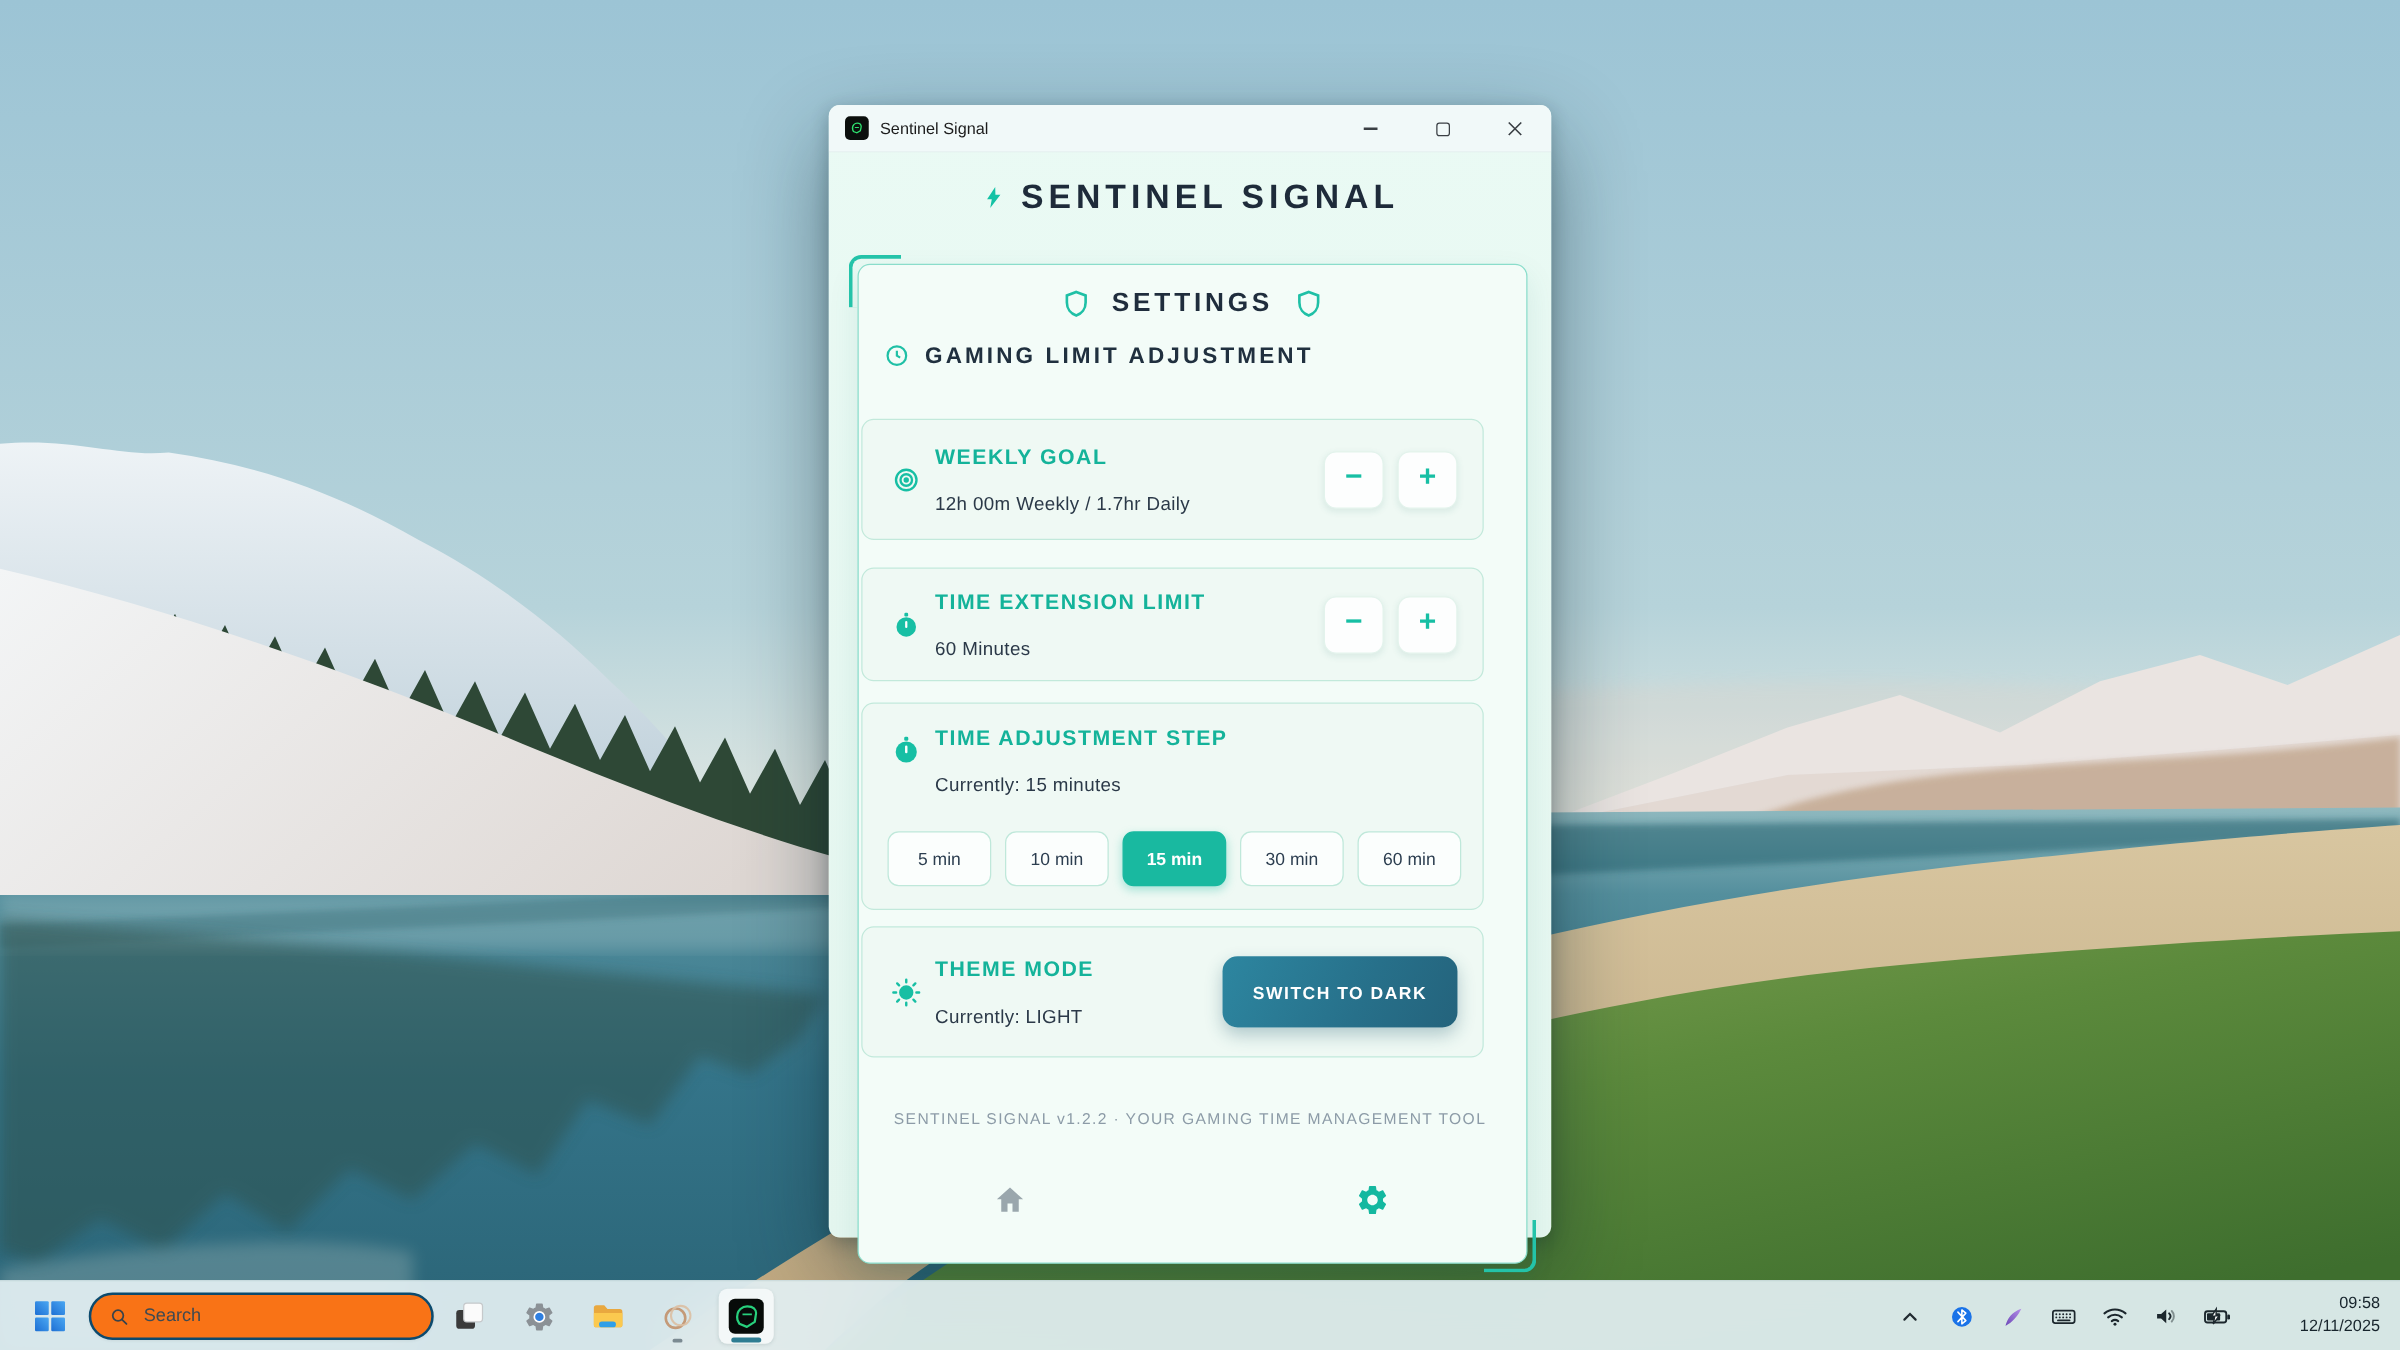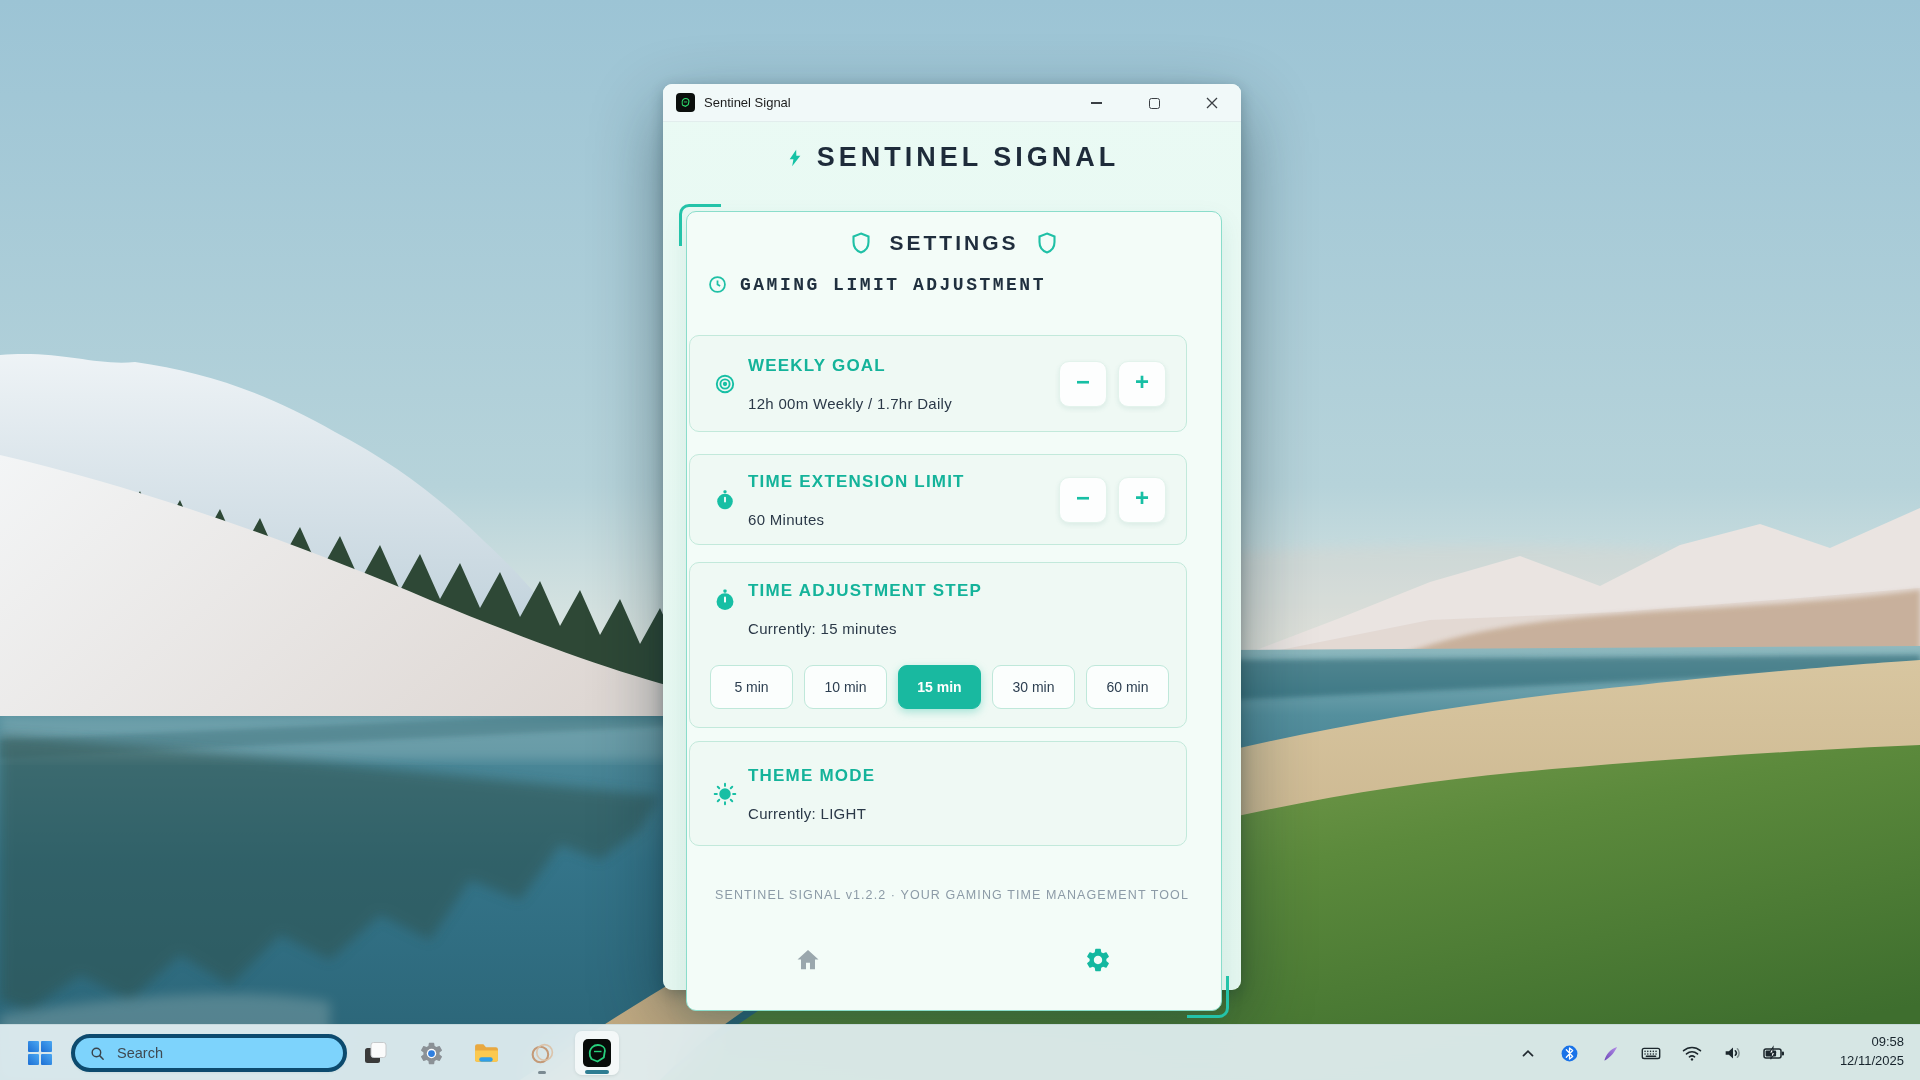--- a/index.html
+++ b/index.html
@@ -34,21 +34,21 @@
   .panel{position:absolute;left:23px;top:89px;width:536px;height:800px;background:#f3fcf8;
          border:1.5px solid #8addcb;border-radius:10px;
          box-shadow:0 10px 24px rgba(30,120,110,.10);}
   .bracket{position:absolute;width:42px;height:42px;border:3px solid #24c3a9;}
   .bracket.tl{top:-8px;left:-8px;border-right:none;border-bottom:none;border-radius:10px 0 0 0;}
   .bracket.br{bottom:-8px;right:-8px;border-left:none;border-top:none;border-radius:0 0 10px 0;}
 
   .settings-row{position:absolute;top:18px;left:0;width:100%;display:flex;gap:16px;
                 align-items:center;justify-content:center;}
   .settings-title{font-size:21px;font-weight:800;letter-spacing:3px;color:#1f2d3d;}
-  .section-row{position:absolute;top:62px;left:20px;display:flex;gap:12px;align-items:center;font-family:Liberation Mono, monospace;}
+  .section-row{position:absolute;top:62px;left:20px;display:flex;gap:12px;align-items:center;}
   .section-title{font-size:18px;font-weight:700;letter-spacing:2.5px;color:#20303f;}
 
   .card{position:absolute;left:2px;width:498px;background:#eff9f4;border:1px solid #c2e9db;
         border-radius:10px;display:flex;align-items:center;padding:0 20px;}
   .card-icon{width:30px;display:flex;align-items:center;justify-content:center;flex:0 0 auto;}
   .card-text{margin-left:8px;}
   .card-title{font-size:17px;font-weight:700;letter-spacing:1.2px;color:#14b39a;}
   .card-sub{font-size:15px;color:#2b3948;margin-top:19px;letter-spacing:.3px;}
   .stepper{margin-left:auto;display:flex;gap:11px;}
   .step-btn{width:48px;height:46px;border-radius:10px;border:1px solid #e3f3ec;background:#fdfefe;
@@ -76,21 +76,21 @@
 
   
   .taskbar{position:absolute;left:0;bottom:0;width:1920px;height:56px;
            background:rgba(226,239,242,.93);backdrop-filter:blur(18px);
            border-top:1px solid rgba(150,180,185,.25);}
   .tb-btn{position:absolute;top:6px;width:44px;height:44px;border:0;border-radius:7px;
           background:transparent;display:flex;align-items:center;justify-content:center;
           padding:0;cursor:pointer;}
   .tb-btn.start{left:18px;}
   .search-pill{position:absolute;left:71px;top:9px;width:276px;height:38px;border-radius:19px;
-          background:#7dd3fc;border:4px solid #0c4a6e;display:flex;align-items:center;gap:11px;
+          background:#f97316;border:2px solid #0c4a6e;display:flex;align-items:center;gap:11px;
           padding-left:14px;cursor:pointer;box-shadow:0 1px 2px rgba(60,90,95,.08);}
   .search-text{font-size:14.5px;color:#3f4a52;}
   .tb-ic1{left:353px}.tb-ic2{left:409px}.tb-ic3{left:464px}.tb-ic4{left:520px}
   .tb-ic5{left:575px;background:rgba(255,255,255,.65);box-shadow:0 1px 3px rgba(60,90,95,.15);}
   .run-dot{position:absolute;left:50%;transform:translateX(-50%);bottom:1px;width:8px;height:3.5px;
            border-radius:2px;background:#7b8a92;}
   .active-pill{position:absolute;left:50%;transform:translateX(-50%);bottom:1px;width:24px;height:4px;
            border-radius:2px;background:#2e7d92;}
   .tray{position:absolute;right:130px;top:6px;height:44px;display:flex;align-items:center;gap:9px;}
   .tray-btn{width:32px;height:40px;border:0;background:transparent;display:flex;align-items:center;
@@ -279,20 +279,21 @@
           <span class="card-icon">
             <svg width="26" height="26" viewBox="0 0 24 24" fill="#17bfa4" stroke="#17bfa4" stroke-width="1.8" stroke-linecap="round">
               <circle cx="12" cy="12" r="4.4"></circle>
               <path d="M12 2.5 V4.5 M12 19.5 V21.5 M2.5 12 H4.5 M19.5 12 H21.5 M5.3 5.3 L6.7 6.7 M17.3 17.3 L18.7 18.7 M18.7 5.3 L17.3 6.7 M6.7 17.3 L5.3 18.7" fill="none"></path>
             </svg>
           </span>
           <div class="card-text">
             <div class="card-title">THEME MODE</div>
             <div class="card-sub">Currently: LIGHT</div>
           </div>
+          <button class="switch-btn">SWITCH TO DARK</button>
         </div>
       </div>
 
       <div class="version">SENTINEL SIGNAL v1.2.2 · YOUR GAMING TIME MANAGEMENT TOOL</div>
 
       <button class="navbtn home">
         <svg width="28" height="28" viewBox="0 0 24 24">
           <path d="M12 3.5 l9 8 h-3 v8.5 h-4.3 v-5.6 h-3.4 v5.6 H6 v-8.5 H3 Z" fill="#9aa7ad"></path>
         </svg>
       </button>

